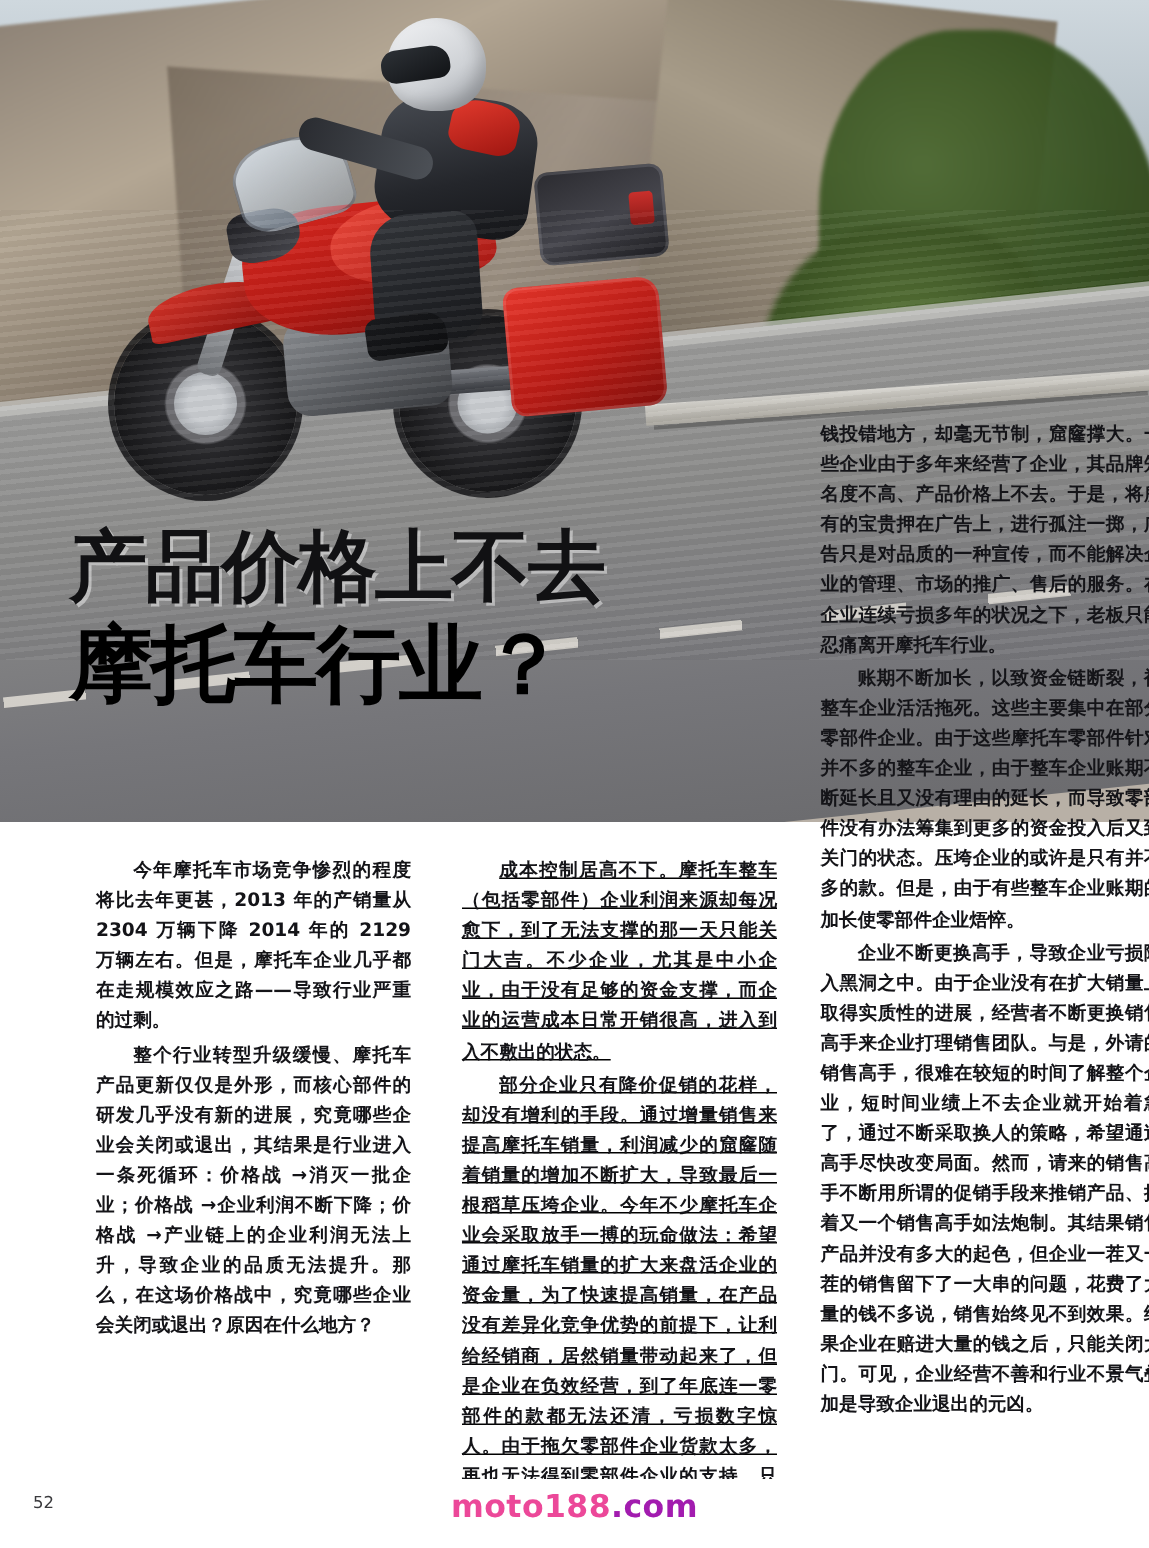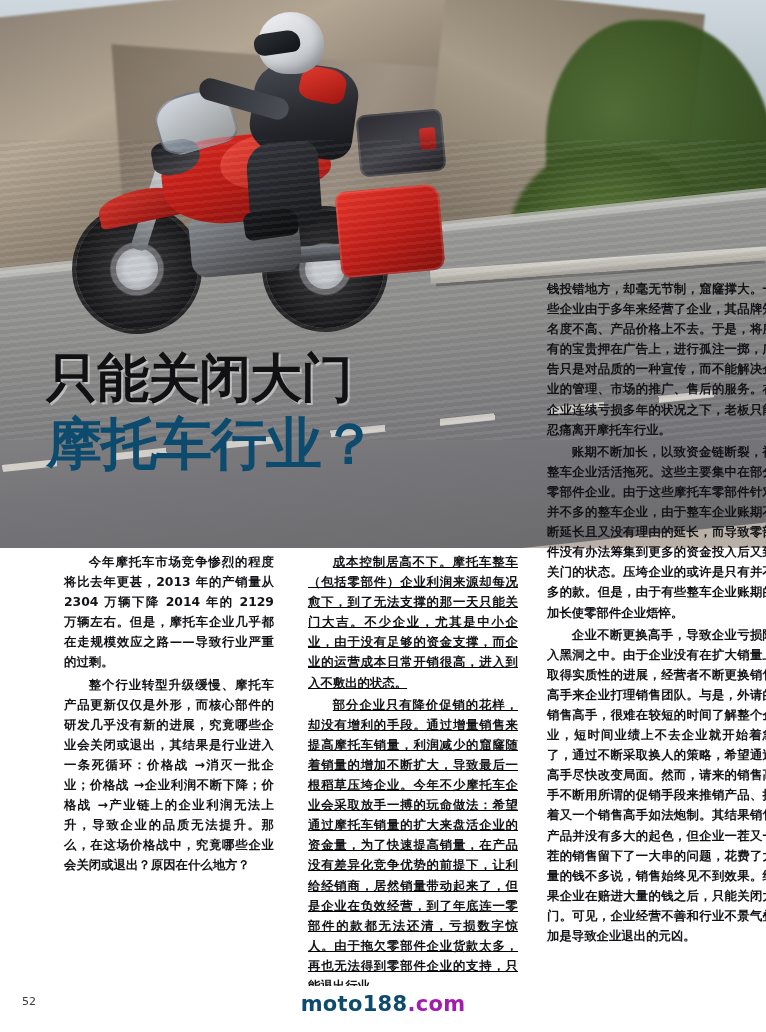--- a/index.html
+++ b/index.html
@@ -277,35 +277,35 @@
     text-shadow: 2px 2px 0 rgba(255,255,255,.45);
     white-space: nowrap;
   }
   .headline-2 {
     margin-top: 10px;
     font-family: "DejaVu Sans", "Liberation Sans", sans-serif;
     font-weight: 700;
     font-size: 56px;
     line-height: 1.02;
     letter-spacing: -1px;
-    color: #0c4a6e;
+    color: #000000;
     white-space: nowrap;
   }
 
   
   .cols {
     position: absolute;
     left: 46px;
     top: 552px;
     width: 690px;
     height: 420px;
   }
   .col {
     position: absolute;
-    top: 0;
+    top: 18px;
     width: 210px;
   }
   .col.c1 { left: 18px; }
   .col.c2 { left: 262px; text-decoration: underline; }
   .col.c3 { left: 501px; width: 228px; top: -273px; }
 
   .para {
     font-family: "DejaVu Sans", "Liberation Sans", sans-serif;
     font-size: 12.4px;
     line-height: 1.62;
@@ -339,21 +339,21 @@
     position: absolute;
     left: 0;
     bottom: 16px;
     width: 766px;
     text-align: center;
     font-family: "DejaVu Sans", "Liberation Sans", sans-serif;
     font-weight: 700;
     font-size: 21px;
     letter-spacing: .3px;
   }
-  .brand .b-red { color: #0c4a6e; }
+  .brand .b-red { color: #ec4899; }
   .brand .b-dark { color: #a21caf; }
 </style>
 </head>
 <body>
 
 <div class="page">
 
   <div class="hero">
     <div class="sky"></div>
     <div class="cliff"></div>
@@ -393,21 +393,21 @@
       <div class="leg"></div>
       <div class="boot"></div>
       <div class="helmet"></div>
       <div class="visor"></div>
     </div>
 
     <div class="blur-streaks"></div>
   </div>
 
   <div class="title-wrap">
-    <div class="headline-1">只能关闭大门</div>
+    <div class="headline-1">产品价格上不去</div>
     <div class="headline-2">摩托车行业？</div>
   </div>
 
   <div class="cols">
 
     <div class="col c1">
       <p class="para">今年摩托车市场竞争惨烈的程度将比去年更甚，2013 年的产销量从 2304 万辆下降 2014 年的 2129 万辆左右。但是，摩托车企业几乎都在走规模效应之路——导致行业严重的过剩。</p>
       <p class="para">整个行业转型升级缓慢、摩托车产品更新仅仅是外形，而核心部件的研发几乎没有新的进展，究竟哪些企业会关闭或退出，其结果是行业进入一条死循环：价格战 →消灭一批企业；价格战 →企业利润不断下降；价格战 →产业链上的企业利润无法上升，导致企业的品质无法提升。那么，在这场价格战中，究竟哪些企业会关闭或退出？原因在什么地方？</p>
     </div>
 

